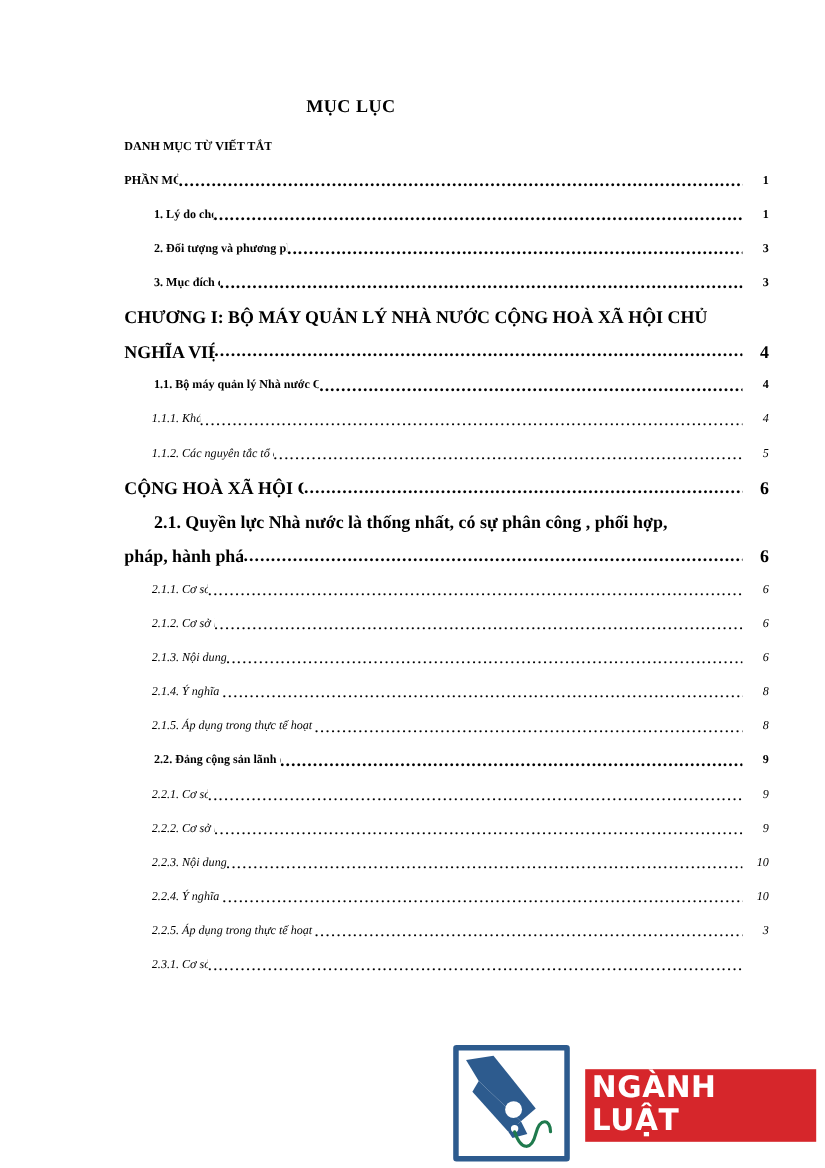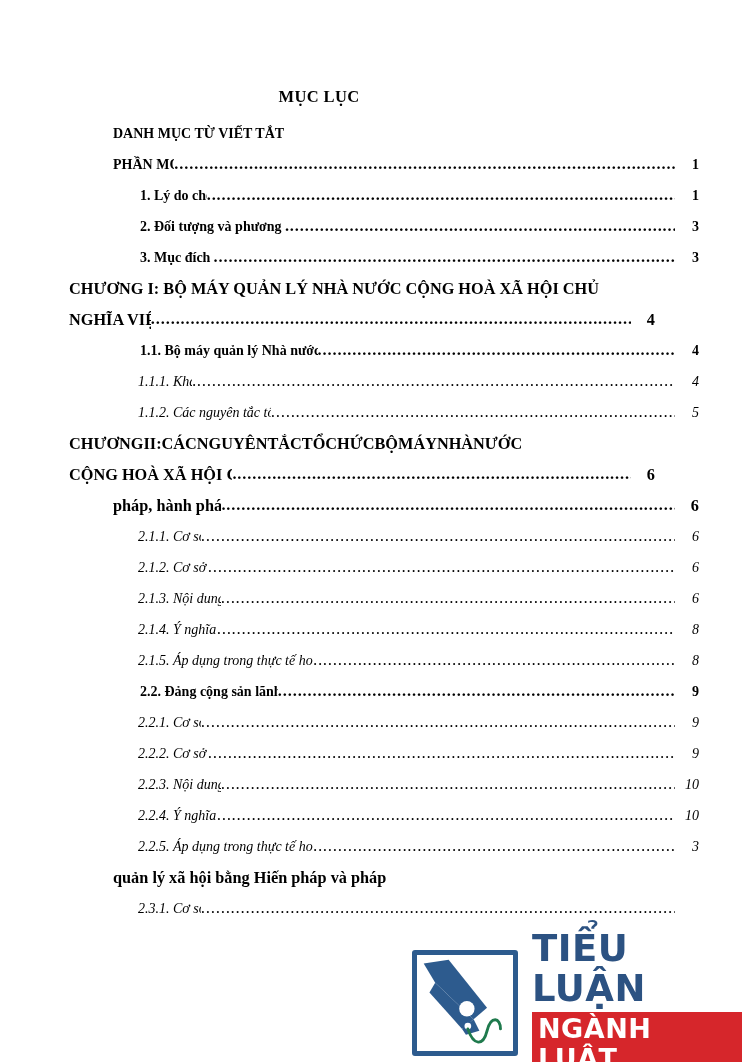--- a/index.html
+++ b/index.html
@@ -46,21 +46,21 @@
     position: relative;
     padding-top: 11px;
   }
 
   .toc-row {
     display: flex;
     align-items: center;
     width: 586px;
     margin-left: 100px;
     line-height: 31px;
-    font-size: 14px;
+    font-size: 11px;
     white-space: nowrap;
   }
 
   .toc-label {
     flex: 0 1 auto;
     overflow: hidden;
   }
 
   .leader {
     flex: 1 1 auto;
@@ -87,21 +87,21 @@
   .lvl-0 { }                         
   .lvl-1 { margin-left: 127px; width: 559px; }  
   .lvl-2 { margin-left: 125px; width: 561px; }  
 
   .b { font-weight: bold; }
   .i { font-style: italic; }
 
   
   .block {
     width: 586px;
-    margin-left: 56px;
+    margin-left: 100px;
     font-size: 16.3px;
     line-height: 31px;
   }
   .block.indent { margin-left: 127px; width: 559px; }
   .block .wrapline {
     display: flex;
     align-items: baseline;
     white-space: nowrap;
   }
   .block .firstline {
@@ -227,29 +227,29 @@
         <span class="pageno i">4</span>
       </div>
 
       <div class="toc-row lvl-2">
         <span class="toc-label i">1.1.2. Các nguyên tắc tổ chức bộ máy nhà nước:</span>
         <span class="leader i"></span>
         <span class="pageno i">5</span>
       </div>
 
       <div class="block">
-        <div class="firstline b stretch"><span>CHƯƠNG</span><span>II:</span><span>CÁC</span><span>NGUYÊN</span><span>TẮC</span><span>TỔ</span><span>CHỨC</span><span>BỘ</span><span>MÁY</span><span>NHÀ</span><span>NƯỚC</span></div>
         <div class="wrapline">
           <span class="toc-label b">CỘNG HOÀ  XÃ HỘI CHỦ NGHĨA VIỆT NAM</span>
           <span class="leader b"></span>
           <span class="pageno b">6</span>
         </div>
       </div>
 
       <div class="block indent">
+        <div class="firstline b">2.1. Quyền lực Nhà nước là thống nhất, có sự phân công , phối hợp,</div>
         <div class="wrapline contline">
           <span class="toc-label b">pháp, hành pháp và tư pháp</span>
           <span class="leader b"></span>
           <span class="pageno b">6</span>
         </div>
       </div>
 
       <div class="toc-row lvl-2">
         <span class="toc-label i">2.1.1. Cơ sở lý luận</span>
         <span class="leader i"></span>
@@ -302,21 +302,20 @@
         <span class="leader i"></span>
         <span class="pageno i">10</span>
       </div>
       <div class="toc-row lvl-2">
         <span class="toc-label i">2.2.5. Áp dụng trong thực tế hoạt động của Bộ máy Nhà nước Việt Nam</span>
         <span class="leader i"></span>
         <span class="pageno i">3</span>
       </div>
 
       <div class="block indent">
-        <div class="firstline b contline">quản lý xã hội bằng Hiến pháp và pháp</div>
       </div>
 
       <div class="toc-row lvl-2">
         <span class="toc-label i">2.3.1. Cơ sở lý luận</span>
         <span class="leader i"></span>
         <span class="pageno i"></span>
       </div>
 
     </div>
 
@@ -325,19 +324,18 @@
         <svg viewBox="0 0 100 100" width="96" height="96" style="position:absolute;left:-1px;top:-1px;">
           <polygon points="8,10 34,6 74,56 60,68 20,30" fill="#2d5b8e"></polygon>
           <polygon points="20,30 60,68 48,78 14,40" fill="#2d5b8e"></polygon>
           <polygon points="48,78 60,68 66,80 52,84" fill="#2d5b8e"></polygon>
           <circle cx="53" cy="57" r="8" fill="#ffffff"></circle>
           <circle cx="54" cy="75" r="4.5" fill="#ffffff" stroke="#2d5b8e" stroke-width="2"></circle>
           <path d="M54 78 C 60 96, 70 96, 74 80 C 78 64, 88 66, 88 78" fill="none" stroke="#1f7a4d" stroke-width="3" stroke-linecap="round"></path>
         </svg>
       </div>
       <div class="logo-words">
-        <div class="logo-top">TIỂU LUẬN</div>
         <div class="logo-bottom">NGÀNH LUẬT</div>
       </div>
     </div>
 
   </div>
 </div>
 
 </body></html>

